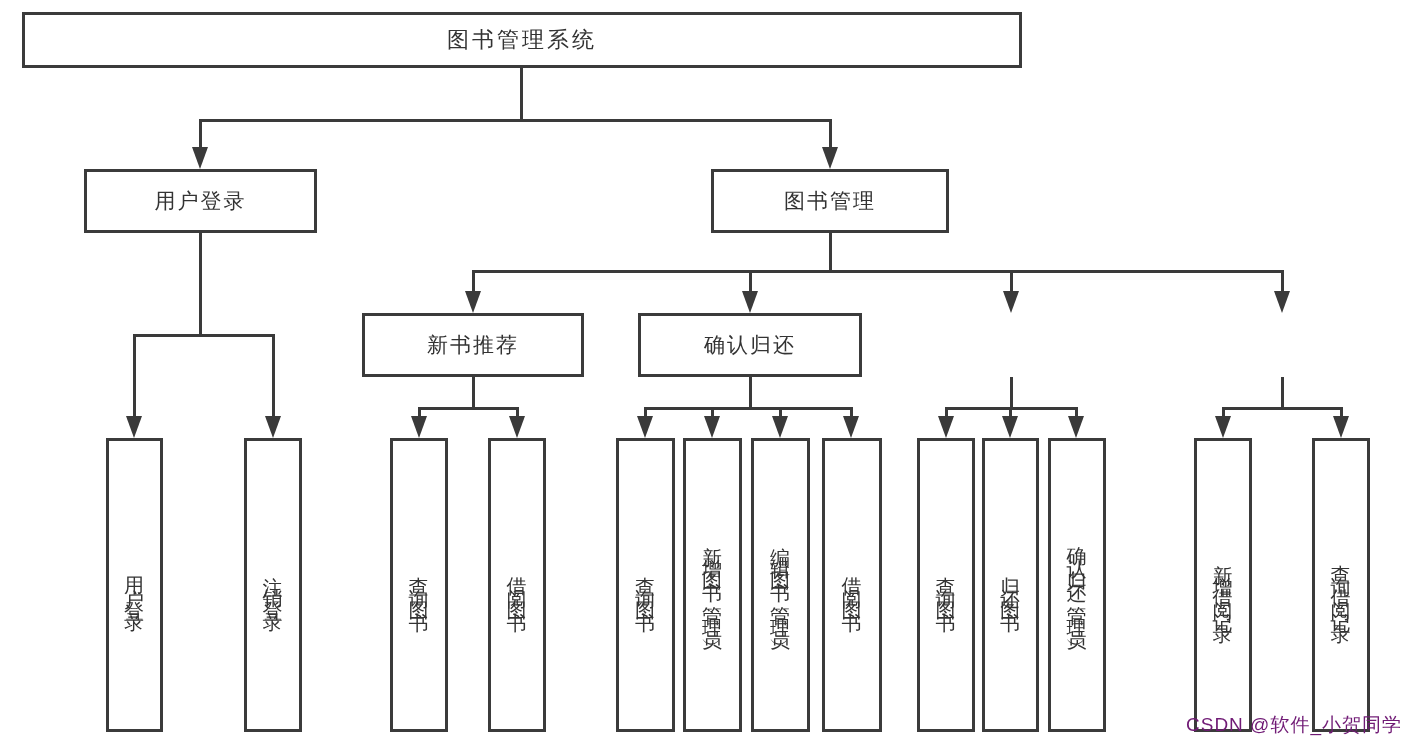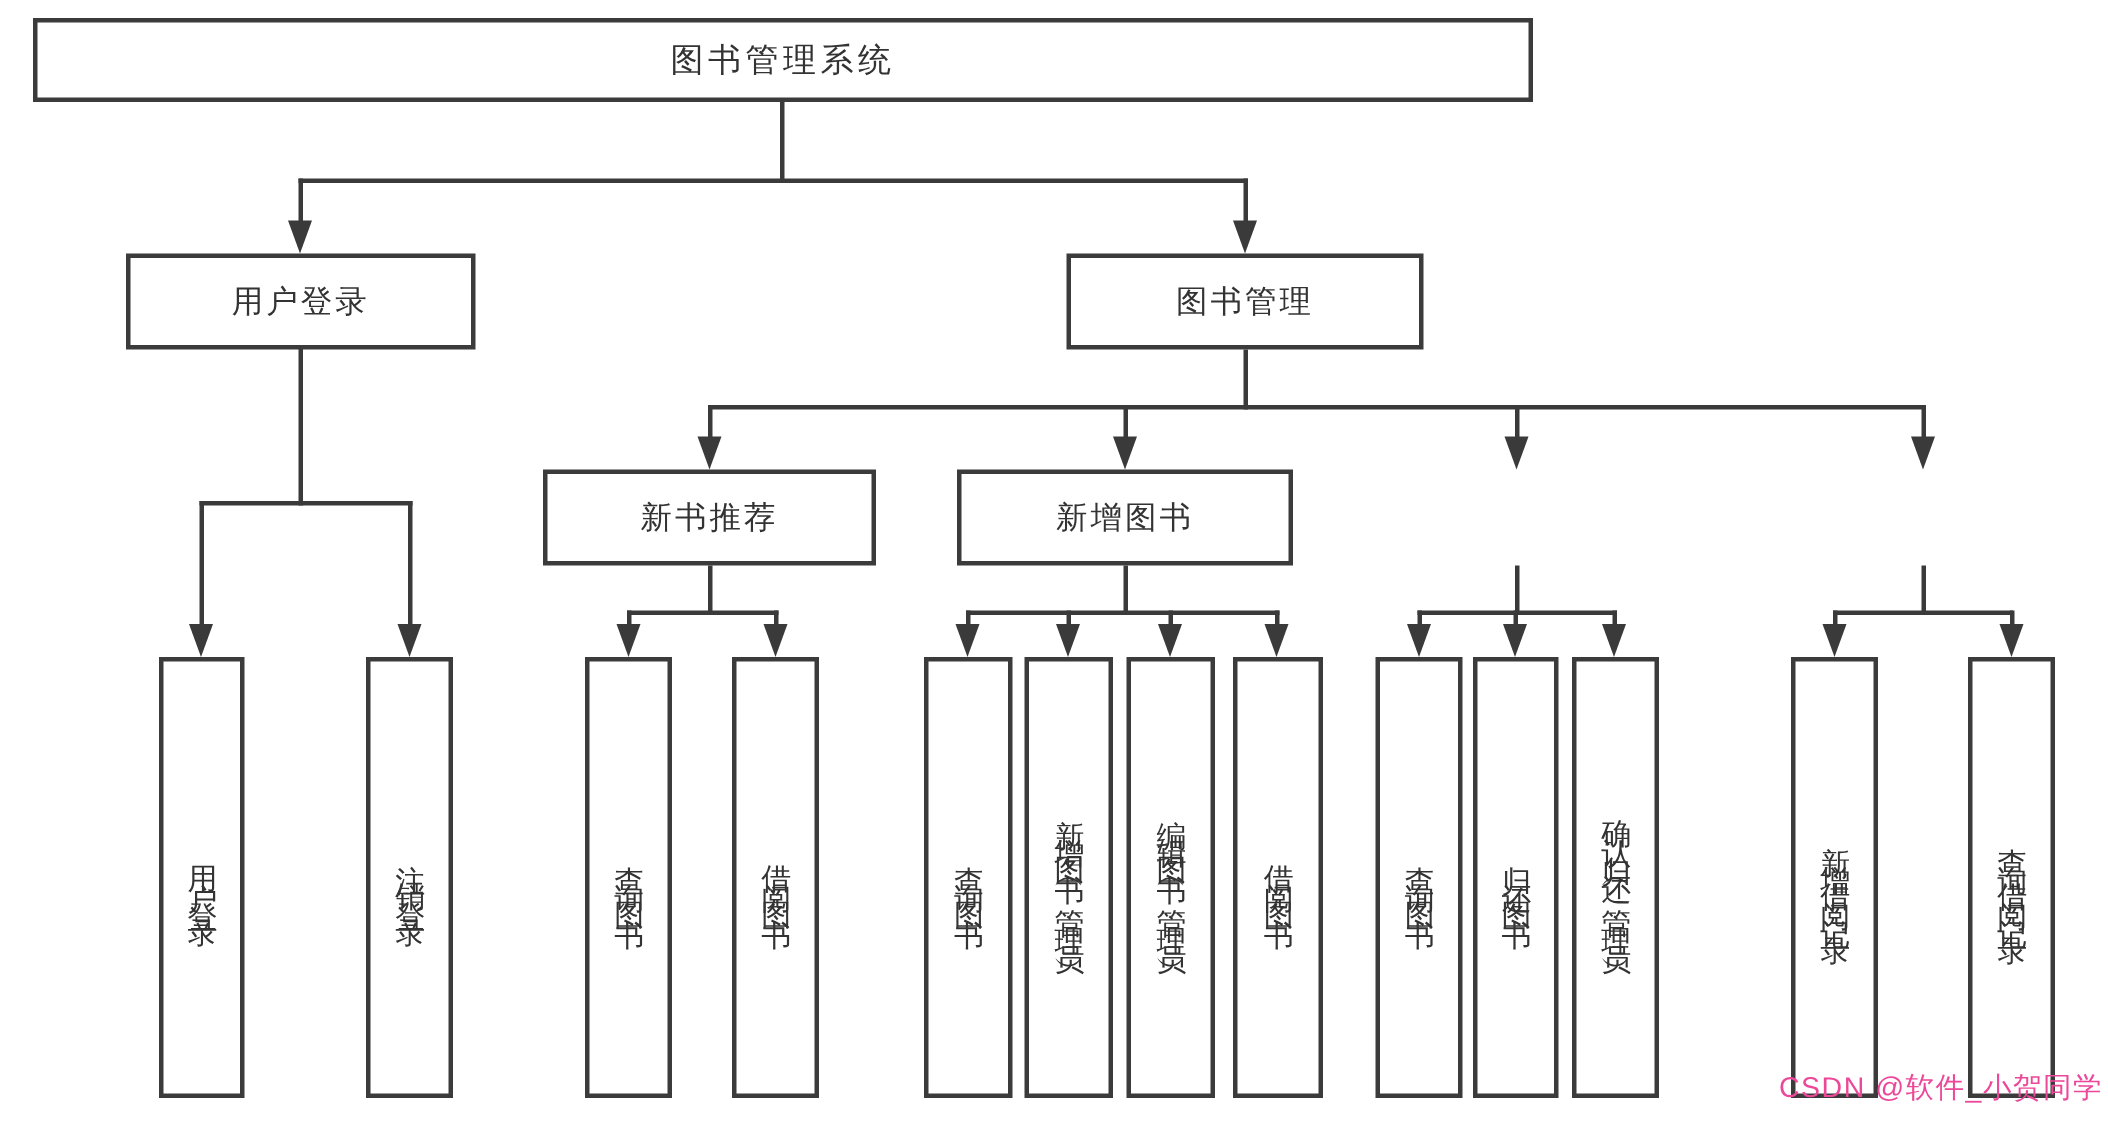--- a/index.html
+++ b/index.html
@@ -36,21 +36,21 @@
     position:absolute;width:0;height:0;
     border-left:8px solid transparent;
     border-right:8px solid transparent;
     border-top:22px solid #3a3a3a;
   }
   .watermark{
     position:absolute;
     left:1186px;top:712px;
     font-size:19px;
     letter-spacing:1px;
-    color:#ec4899;
+    color:#701a75;
     white-space:nowrap;
     z-index:5;
   }
 </style>
 </head>
 <body>
 
 <div id="stage">
 
   <div class="node hnode root" style="left:22px;top:12px;width:1000px;height:56px">
@@ -63,21 +63,21 @@
 
   <div class="node hnode" style="left:711px;top:169px;width:238px;height:64px">
     <span>图书管理</span>
   </div>
 
   <div class="node hnode" style="left:362px;top:313px;width:222px;height:64px">
     <span>新书推荐</span>
   </div>
 
   <div class="node hnode" style="left:638px;top:313px;width:224px;height:64px">
-    <span>新增图书</span>
+    <span>确认归还</span>
   </div>
 
 
 
   <div class="node vnode" style="left:106px;top:438px;width:57px;height:294px">
     <span>用户登录</span>
   </div>
   <div class="node vnode" style="left:244px;top:438px;width:58px;height:294px">
     <span>注销登录</span>
   </div>

